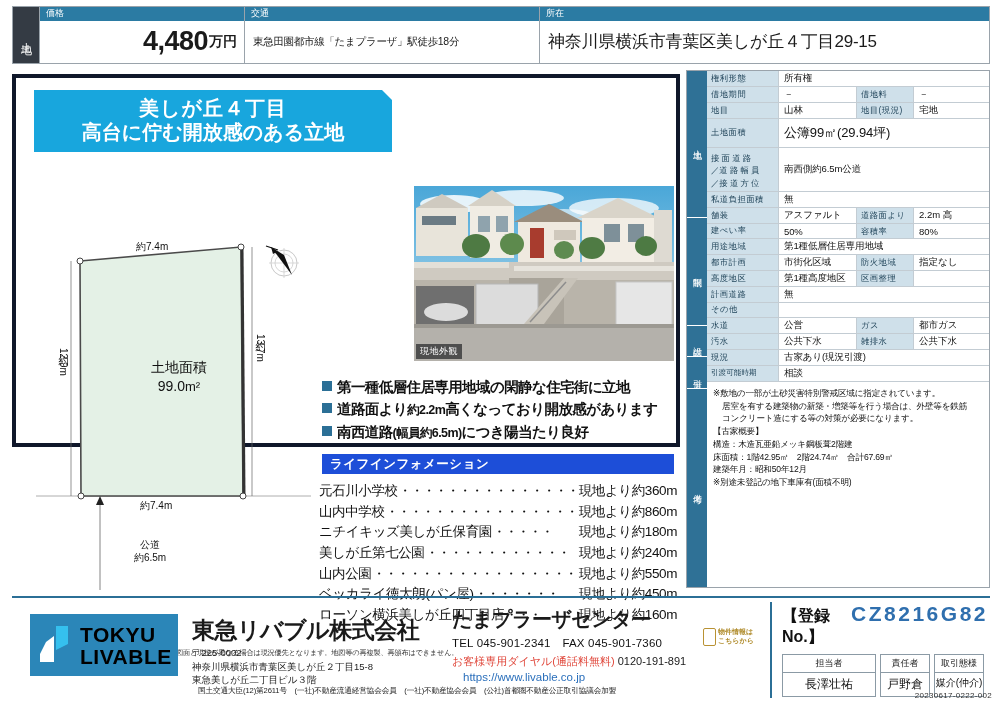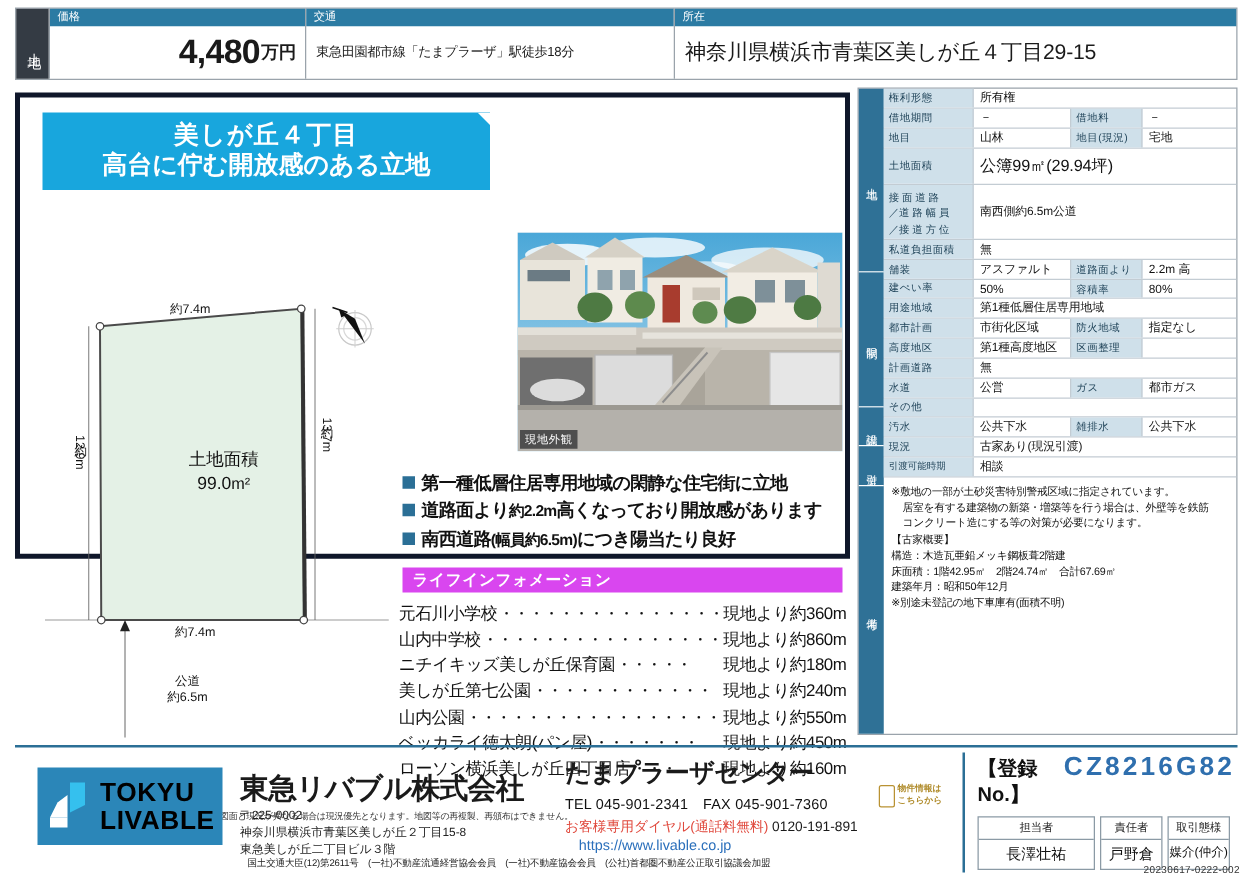--- a/index.html
+++ b/index.html
@@ -58,21 +58,21 @@
   
   .bullets{position:absolute;left:306px;top:298px;width:352px;}
   .bul{display:flex;align-items:flex-start;font-size:14.5px;font-weight:700;
        line-height:1.55;letter-spacing:-0.6px;color:#111;}
   .bul .sqm{display:inline-block;width:10px;height:10px;background:#2b6f96;
             margin:5px 5px 0 0;flex:0 0 10px;}
   .bul .sm{font-size:12.5px;}
 
   
   .life-hd{position:absolute;left:306px;top:376px;width:352px;height:20px;
-           background:#d946ef;color:#fff;font-size:12.5px;font-weight:700;
+           background:#1d4ed8;color:#fff;font-size:12.5px;font-weight:700;
            display:flex;align-items:center;padding-left:8px;box-sizing:border-box;letter-spacing:0.5px;}
   .life-list{position:absolute;left:303px;top:403px;width:358px;}
   .life-row{display:flex;align-items:baseline;font-size:13.5px;line-height:1.53;
             letter-spacing:-0.4px;color:#111;white-space:nowrap;}
   .life-row .nm{flex:0 0 auto;}
   .life-row .dots{flex:1 1 auto;overflow:hidden;letter-spacing:-1px;font-size:13px;
                   white-space:nowrap;margin:0 1px;}
   .life-row .ds{flex:0 0 auto;}
 
   
@@ -413,28 +413,28 @@
         <div class="sk">高度地区</div>
         <div class="sv">第1種高度地区</div>
         <div class="sk2">区画整理</div>
         <div class="sv2"></div>
       </div>
       <div class="srow">
         <div class="sk">計画道路</div>
         <div class="sv">無</div>
       </div>
       <div class="srow">
+        <div class="sk">その他</div>
+        <div class="sv"></div>
+      </div>
+      <div class="srow">
         <div class="sk">水道</div>
         <div class="sv">公営</div>
         <div class="sk2">ガス</div>
         <div class="sv2">都市ガス</div>
-      </div>
-      <div class="srow">
-        <div class="sk">その他</div>
-        <div class="sv"></div>
       </div>
       <div class="srow">
         <div class="sk">汚水</div>
         <div class="sv">公共下水</div>
         <div class="sk2">雑排水</div>
         <div class="sv2">公共下水</div>
       </div>
       <div class="srow">
         <div class="sk">現況</div>
         <div class="sv">古家あり(現況引渡)</div>

